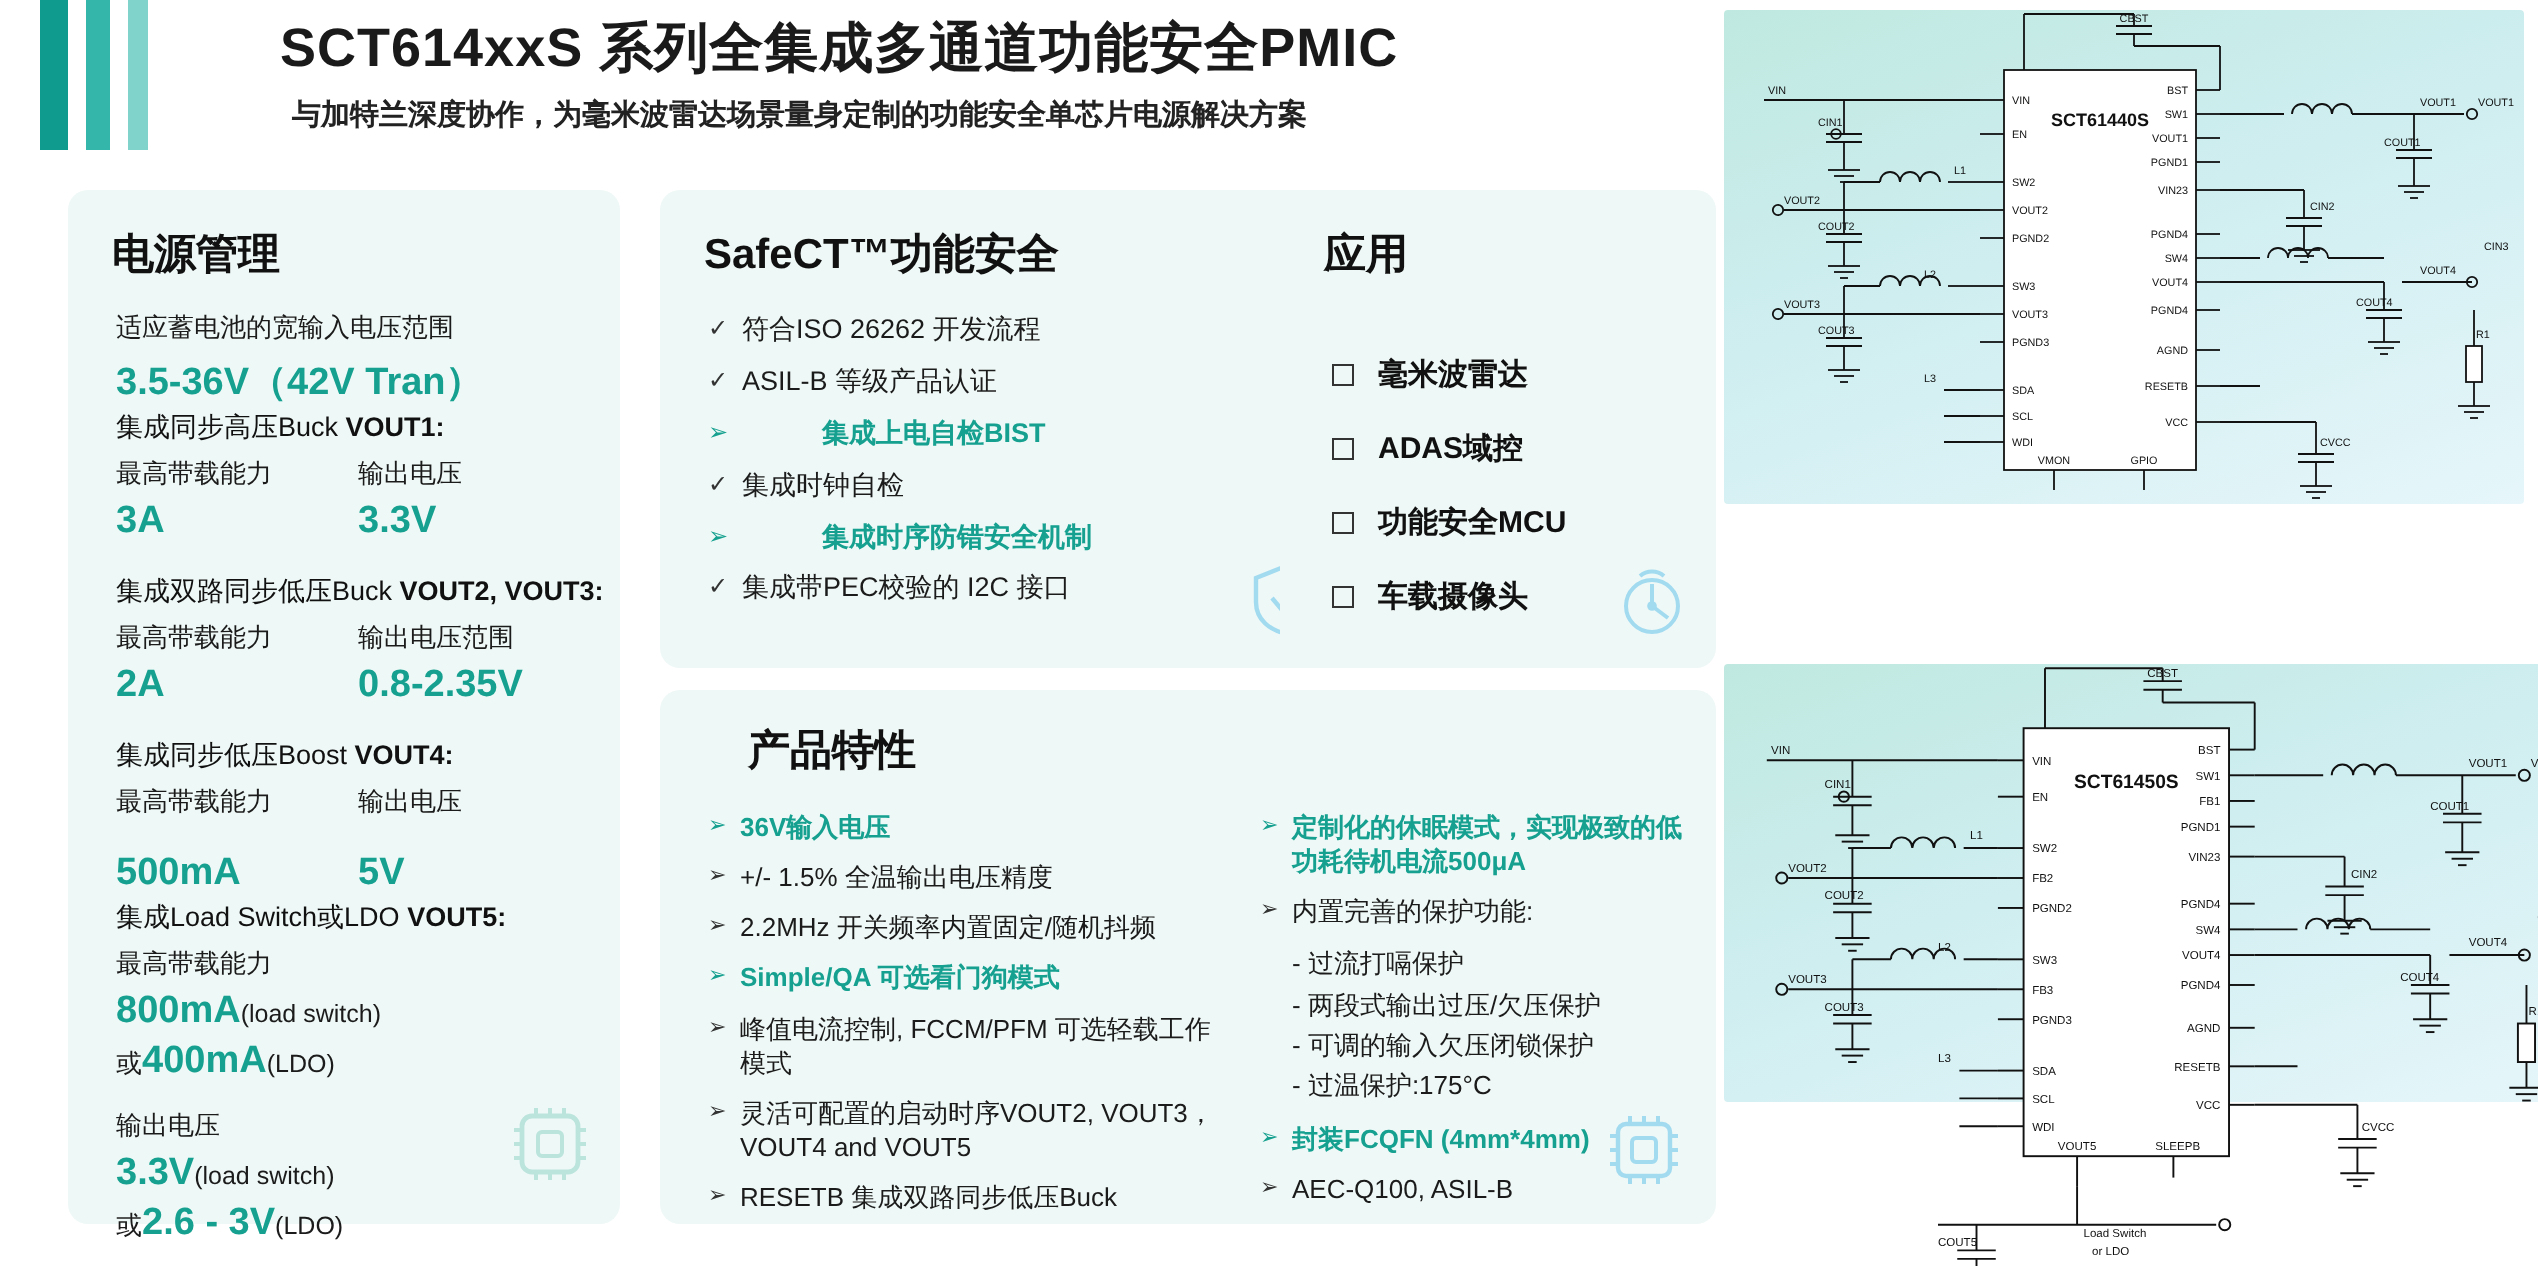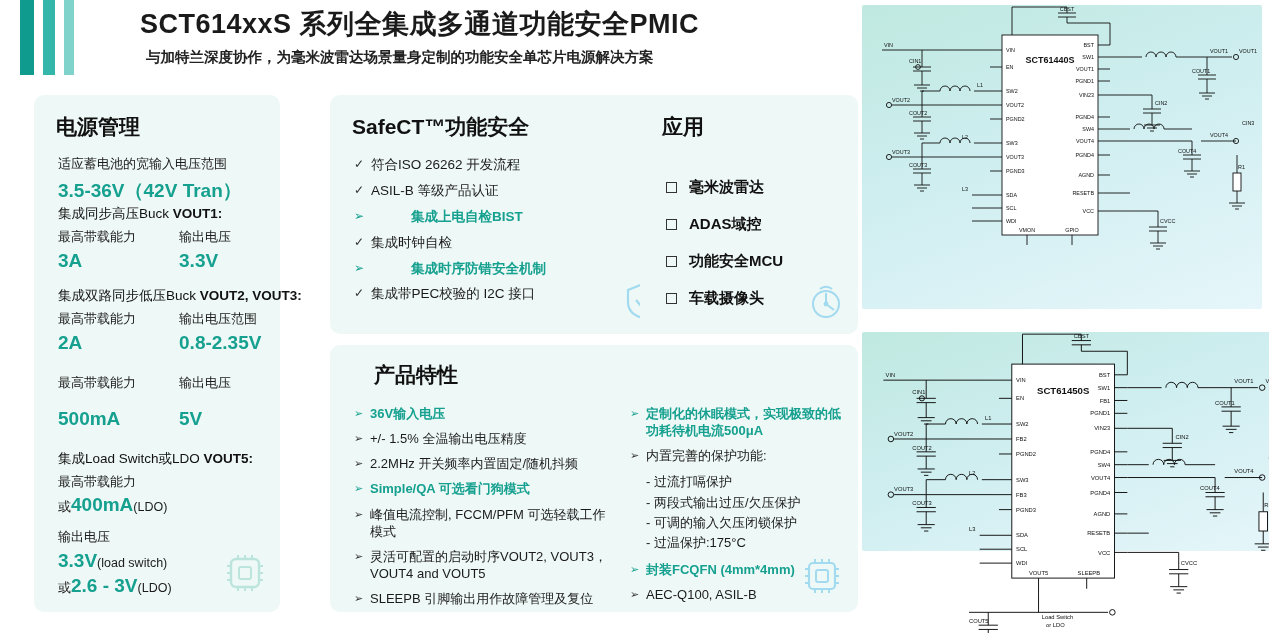--- a/index.html
+++ b/index.html
@@ -27,21 +27,21 @@
   }
   .subtitle{
     position:absolute;left:146px;top:48px;
     font-size:14.5px;font-weight:bold;color:#222;
   }
 
   
   .card{position:absolute;background:#eef8f6;border-radius:10px;}
   .card-title{font-size:21px;font-weight:bold;color:#111;}
 
-  #card-power{left:34px;top:95px;width:246px;height:517px;}
+  #card-power{left:34px;top:95px;width:276px;height:517px;}
   #card-safect{left:330px;top:95px;width:344px;height:239px;}
   #card-app{left:640px;top:95px;width:218px;height:239px;}
   #card-feat{left:330px;top:345px;width:528px;height:267px;}
 
   .pm-label{font-size:13px;color:#1b1b1b;}
   .pm-big{font-size:19px;font-weight:bold;color:#15a08f;}
   .pm-sub{font-size:13px;color:#1b1b1b;}
   .pm-head{font-size:13.5px;color:#111;}
   .bold{font-weight:bold;}
   .small-note{font-size:12.5px;color:#1b1b1b;font-weight:normal;}
@@ -70,21 +70,21 @@
   .feat.green .mk{color:#15a08f;}
   .sublist{font-size:13px;color:#1b1b1b;line-height:1.55;margin-left:16px;}
 
   
   .logo-mark{position:absolute;opacity:.95;}
 
   
   .panel{position:absolute;left:862px;width:400px;
     background:linear-gradient(160deg,#bfe9e0 0%,#cfeef0 45%,#e6f6fa 100%);
     border-radius:2px;}
-  #panel-top{top:5px;height:304px;}
+  #panel-top{top:5px;height:247px;}
   #panel-bot{top:332px;height:219px;padding-left:28px;}
   .sch{position:absolute;inset:0;}
 </style>
 </head>
 <body>
 
 <div class="root">
 
   <div class="hdr-bars">
     <i class="b1"></i>
@@ -128,35 +128,41 @@
         <div class="col-a pm-sub">最高带载能力</div>
         <div class="col-b pm-sub">输出电压范围</div>
       </div>
       <div class="row2" style="margin-top:4px;">
         <div class="col-a pm-big">2A</div>
         <div class="col-b pm-big">0.8-2.35V</div>
       </div>
     </div>
 
     <div style="position:absolute;left:24px;top:274px;width:250px;">
+      <div class="pm-head">
+        <span>集成同步低压Boost </span><span class="bold">VOUT4:</span>
+      </div>
       <div class="row2" style="margin-top:5px;">
         <div class="col-a pm-sub">最高带载能力</div>
         <div class="col-b pm-sub">输出电压</div>
       </div>
       <div class="row2" style="margin-top:16px;">
         <div class="col-a pm-big">500mA</div>
         <div class="col-b pm-big">5V</div>
       </div>
     </div>
 
     <div style="position:absolute;left:24px;top:355px;width:250px;">
       <div class="pm-head">
         <span>集成Load Switch或LDO </span><span class="bold">VOUT5:</span>
       </div>
       <div class="pm-sub" style="margin-top:5px;">最高带载能力</div>
+      <div style="margin-top:4px;">
+        <span class="pm-big">800mA</span><span class="small-note">(load switch)</span>
+      </div>
       <div style="margin-top:3px;">
         <span class="pm-sub">或</span><span class="pm-big">400mA</span><span class="small-note">(LDO)</span>
       </div>
       <div class="pm-sub" style="margin-top:12px;">输出电压</div>
       <div style="margin-top:4px;">
         <span class="pm-big">3.3V</span><span class="small-note">(load switch)</span>
       </div>
       <div style="margin-top:3px;">
         <span class="pm-sub">或</span><span class="pm-big">2.6 - 3V</span><span class="small-note">(LDO)</span>
       </div>
@@ -280,21 +286,21 @@
       <div class="feat">
           <div class="mk">➢</div>
           <div class="tx">峰值电流控制, FCCM/PFM 可选轻载工作模式</div>
         </div>
       <div class="feat">
           <div class="mk">➢</div>
           <div class="tx">灵活可配置的启动时序VOUT2, VOUT3，VOUT4 and VOUT5</div>
         </div>
       <div class="feat">
           <div class="mk">➢</div>
-          <div class="tx">SLEEPB 引脚输出用作故障管理及复位</div>
+          <div class="tx">RESETB 集成双路同步低压Buck</div>
         </div>
     </div>
 
     <div style="position:absolute;left:300px;top:60px;width:215px;">
       <div class="feat green">
           <div class="mk">➢</div>
           <div class="tx">定制化的休眠模式，实现极致的低功耗待机电流500μA</div>
         </div>
       <div class="feat" style="margin-top:8px;">
           <div class="mk">➢</div>

